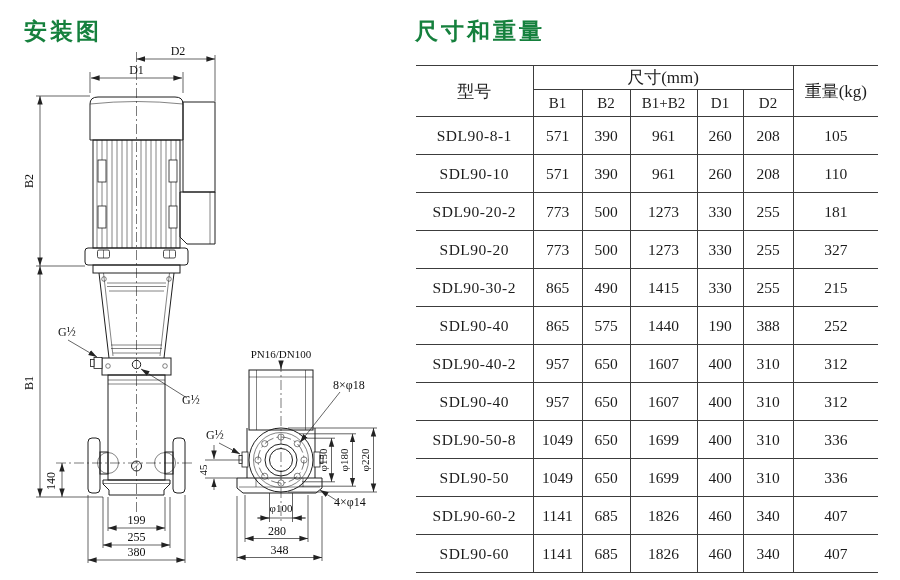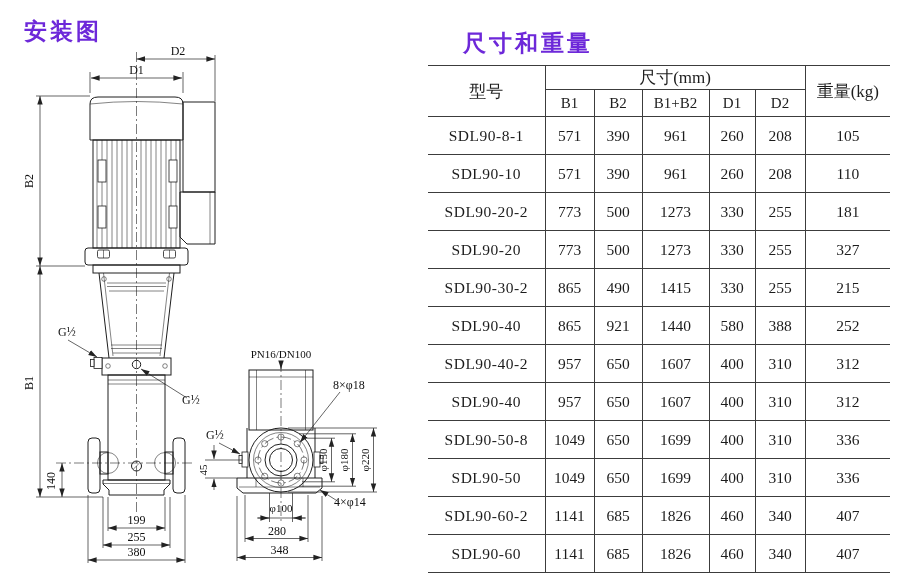--- a/index.html
+++ b/index.html
@@ -2,28 +2,28 @@
 <html><head>
 <meta charset="utf-8">
 <style>
   html,body{margin:0;padding:0;}
   body{
     width:900px;height:580px;position:relative;background:#ffffff;
     font-family:"Liberation Serif", serif;color:#1a1a1a;overflow:hidden;
   }
   .sec-title{
     position:absolute;font-family:"Liberation Sans", sans-serif;
-    font-weight:bold;font-size:23px;letter-spacing:3px;color:#6d28d9;
+    font-weight:bold;font-size:23px;letter-spacing:3px;color:#15803d;
   }
   #title-left{left:24px;top:16px;}
-  #title-right{left:415px;top:28px;margin-left:48px;}
+  #title-right{left:415px;top:16px;}
   #drawing{position:absolute;left:0;top:0;}
   
   #spec-table{
-    position:absolute;left:428px;top:65px;width:462px;
+    position:absolute;left:416px;top:65px;width:462px;
     border-collapse:collapse;table-layout:fixed;
     font-family:"Liberation Serif", serif;color:#1c1c1c;
   }
   #spec-table th, #spec-table td{
     border:1.4px solid #3c3c3c;text-align:center;vertical-align:middle;
     font-weight:normal;padding:0;
   }
   #spec-table th:first-child, #spec-table td:first-child{border-left:none;}
   #spec-table th:last-child, #spec-table td:last-child{border-right:none;}
   #spec-table .hdr-cn{font-size:17px;}
@@ -304,23 +304,23 @@
         <td>865</td>
         <td>490</td>
         <td>1415</td>
         <td>330</td>
         <td>255</td>
         <td>215</td>
       </tr>
       <tr>
         <td class="model">SDL90-40</td>
         <td>865</td>
-        <td>921</td>
+        <td>575</td>
         <td>1440</td>
-        <td>580</td>
+        <td>190</td>
         <td>388</td>
         <td>252</td>
       </tr>
       <tr>
         <td class="model">SDL90-40-2</td>
         <td>957</td>
         <td>650</td>
         <td>1607</td>
         <td>400</td>
         <td>310</td>

